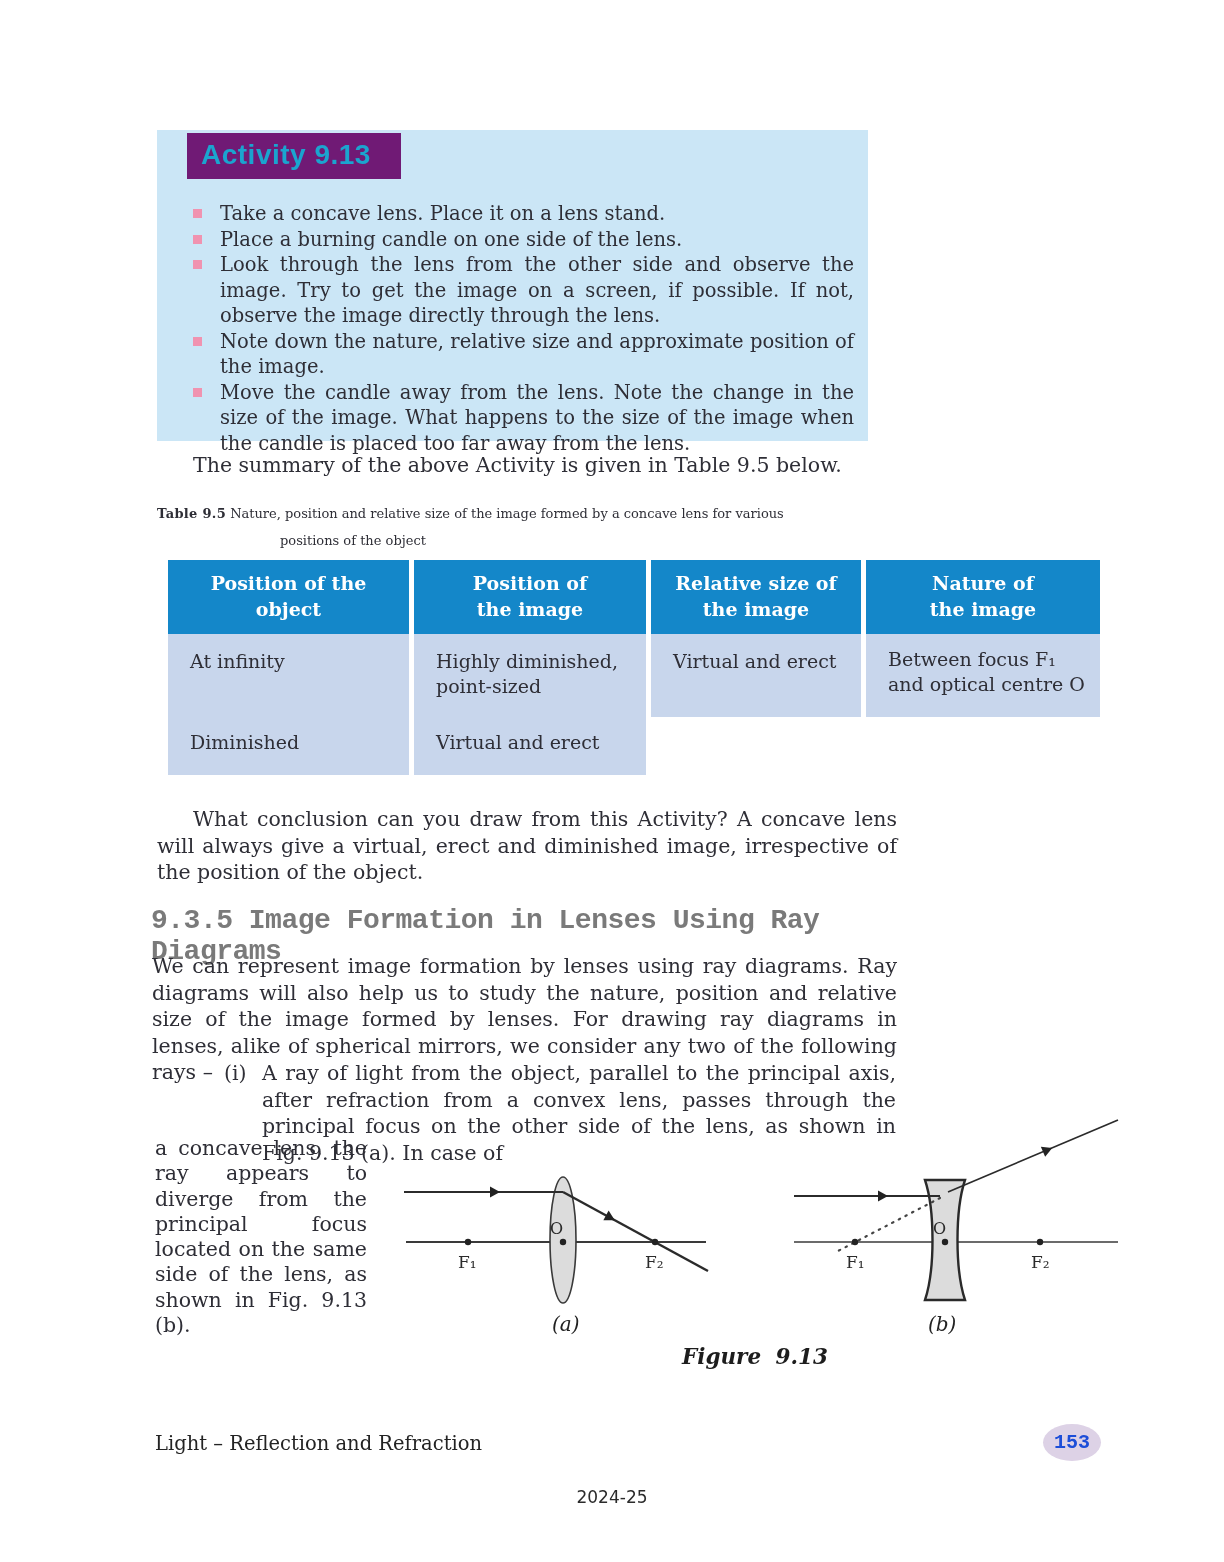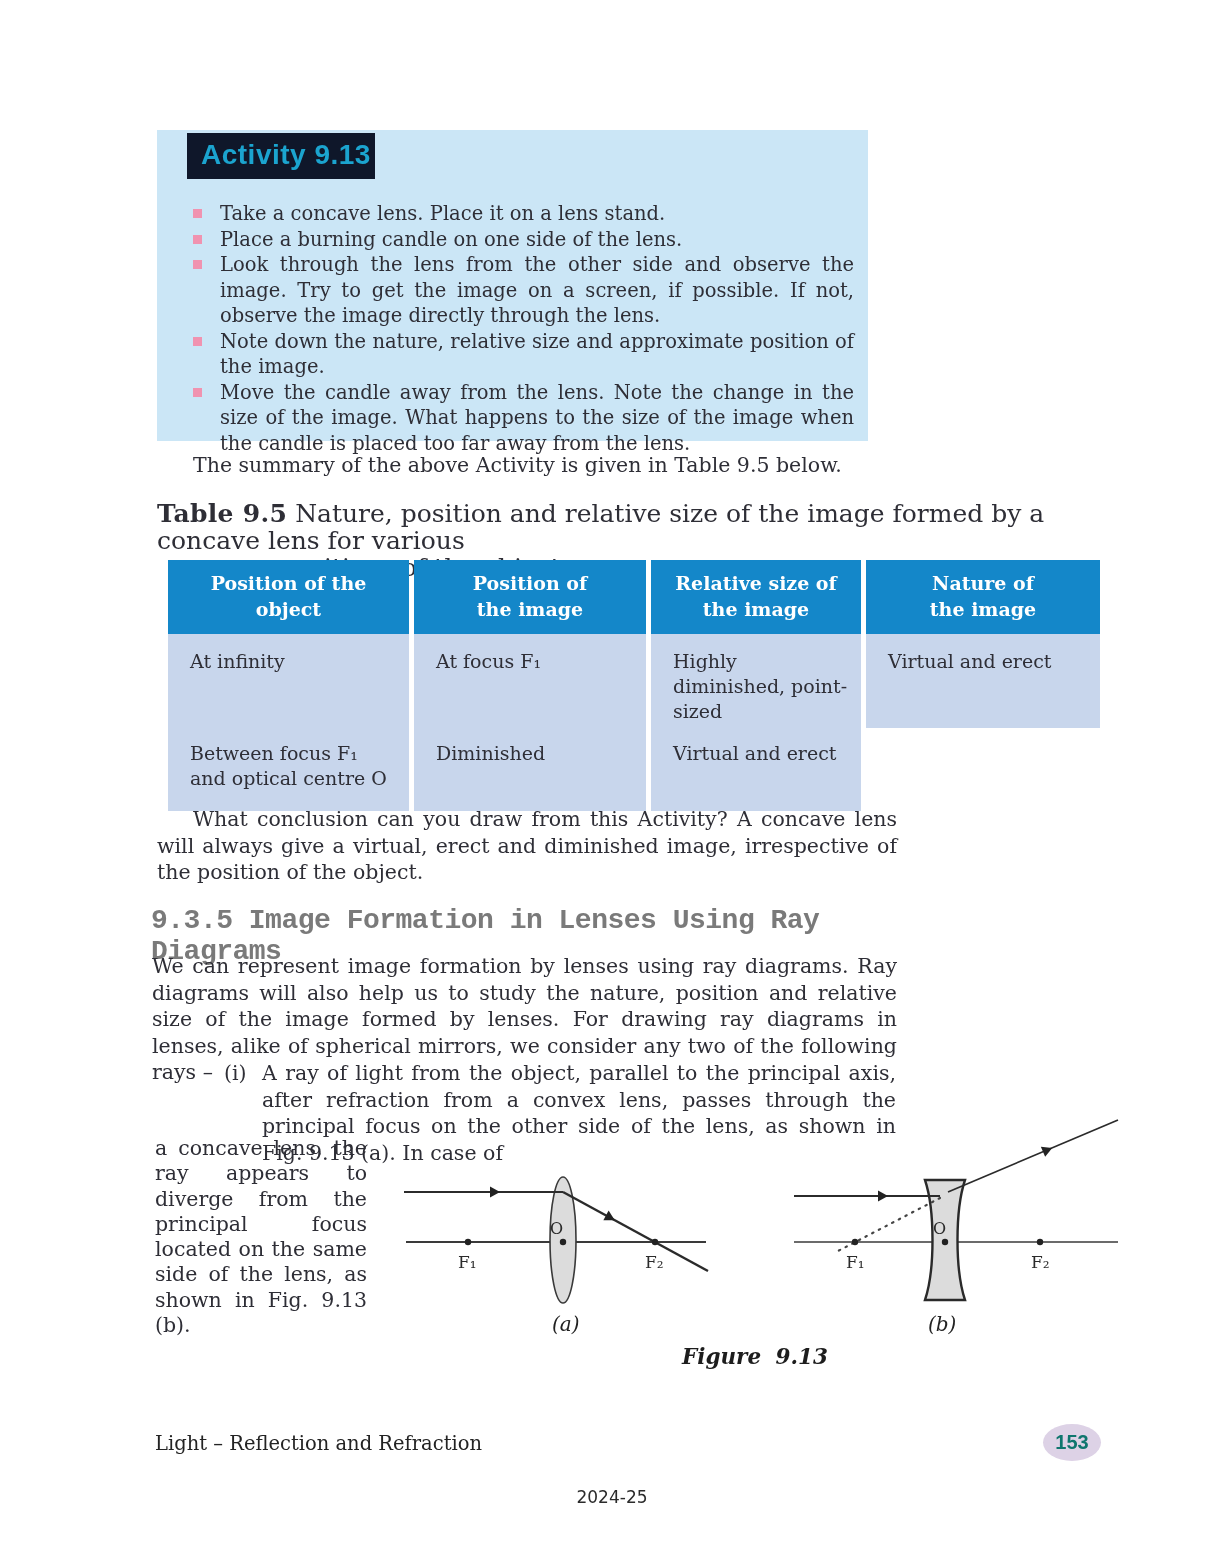--- a/index.html
+++ b/index.html
@@ -5,31 +5,31 @@
   html,body{margin:0;padding:0;}
   body{
     width:1224px;height:1562px;background:#ffffff;position:relative;
     font-family:"DejaVu Serif", serif;color:#2e2e36;overflow:hidden;
   }
   .abs{position:absolute;}
 
   
   .activity-box{left:157px;top:130px;width:711px;height:311px;background:#cbe6f6;}
   .activity-title{
-    position:absolute;left:30px;top:3px;background:#0f172a;color:#1ba4cf;
+    position:absolute;left:30px;top:3px;background:#701a75;color:#1ba4cf;
     font-family:"Liberation Sans", sans-serif;font-weight:bold;font-size:28px;
-    padding:6px 4px 8px 14px;letter-spacing:0.5px;
+    padding:6px 30px 8px 14px;letter-spacing:0.5px;
   }
   .activity-list{position:absolute;left:28px;top:66px;width:664px;margin:5px;padding:0;list-style:none;}
   .act-item{position:relative;padding-left:30px;font-size:19.5px;line-height:25.5px;text-align:justify;}
   .bullet{position:absolute;left:3px;top:8px;width:9px;height:9px;background:#f093b0;}
 
   
   .summary-para{left:157px;top:452px;width:770px;font-size:20.5px;line-height:27px;text-indent:36px;}
-  .tcap{left:157px;top:500px;width:965px;font-size:25px;line-height:27px;}
+  .tcap{left:157px;top:500px;width:965px;font-size:13px;line-height:27px;}
   .tcap b{letter-spacing:0.3px;}
   .tcap2{margin-left:123px;}
 
   
   .data-table{left:168px;top:560px;width:932px;display:grid;
     grid-template-columns:241px 232px 210px 234px;column-gap:5px;}
   .th{background:#1487c9;color:#ffffff;font-weight:bold;font-size:19px;line-height:26px;
       text-align:center;padding:10px 4px 12px;}
   .td{background:#c8d6ec;font-size:19px;line-height:25px;padding:15px 12px 4px 22px;}
   .td.r2{padding-top:13px;padding-bottom:20px;}
@@ -48,21 +48,21 @@
   
   .fig-svg{position:absolute;}
   .fig-sublabel{font-style:italic;font-size:20px;color:#222;}
   .fig-caption{left:645px;top:1344px;width:220px;text-align:center;font-weight:bold;
     font-style:italic;font-size:21.5px;color:#1d1d1d;word-spacing:7px;}
 
   
   .footer-chapter{left:155px;top:1432px;font-size:19.5px;color:#232323;}
   .page-badge{left:1043px;top:1424px;width:58px;height:37px;background:#ddd2e6;border-radius:50%;
     display:flex;align-items:center;justify-content:center;}
-  .page-badge span{font-family:Liberation Sans, sans-serif;font-weight:bold;font-size:20px;color:#0f766e;}
+  .page-badge span{font-family:Liberation Mono, monospace;font-weight:bold;font-size:20px;color:#1d4ed8;}
   .year-line{left:0;top:1487px;width:1224px;text-align:center;
     font-family:"DejaVu Sans", sans-serif;font-size:17px;color:#2b2b2b;}
 
   svg text{font-family:"DejaVu Serif", serif;fill:#2b2b2b;}
 </style>
 </head>
 <body>
 
 <div class="abs activity-box">
   <div class="activity-title">Activity 9.13</div>
@@ -110,21 +110,20 @@
   <div class="th">
     <div>Relative size of</div>
     <div>the image</div>
   </div>
   <div class="th">
     <div>Nature of</div>
     <div>the image</div>
   </div>
 
   <div class="td r1">At infinity</div>
-  <div class="td r1">At focus F₁</div>
   <div class="td r1">Highly diminished, point-sized</div>
   <div class="td r1">Virtual and erect</div>
 
   <div class="td r2">Between focus F₁ and optical centre O</div>
   <div class="td r2">Diminished</div>
   <div class="td r2">Virtual and erect</div>
 </div>
 
 <div class="abs conclusion-para">What conclusion can you draw from this Activity? A concave lens will always give a virtual, erect and diminished image, irrespective of the position of the object.</div>
 

